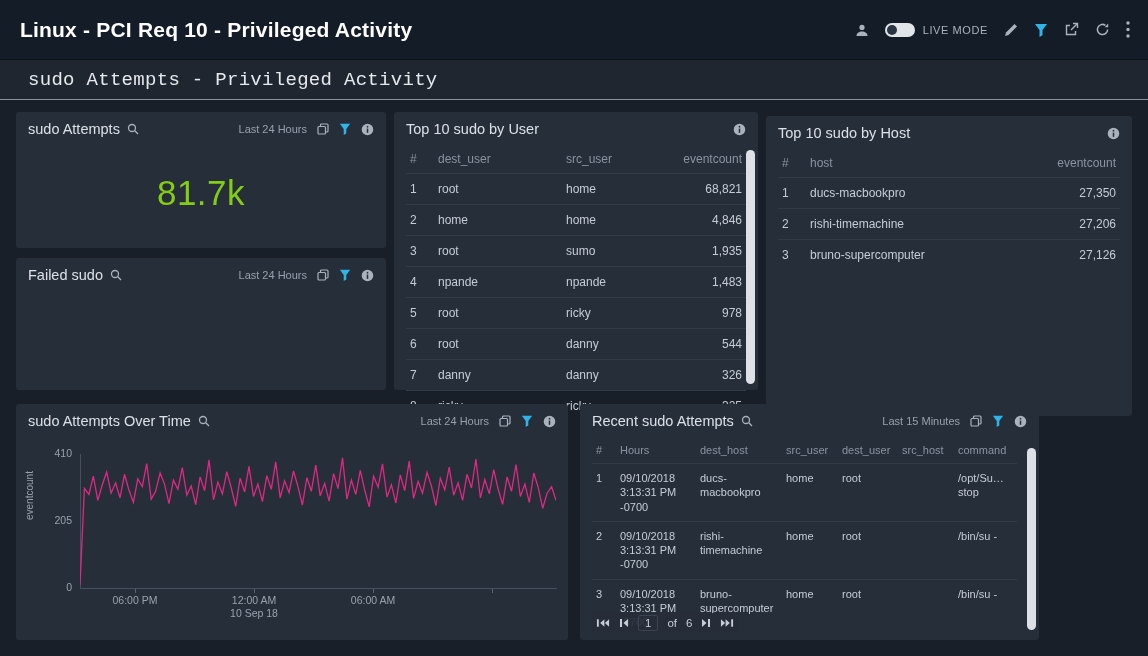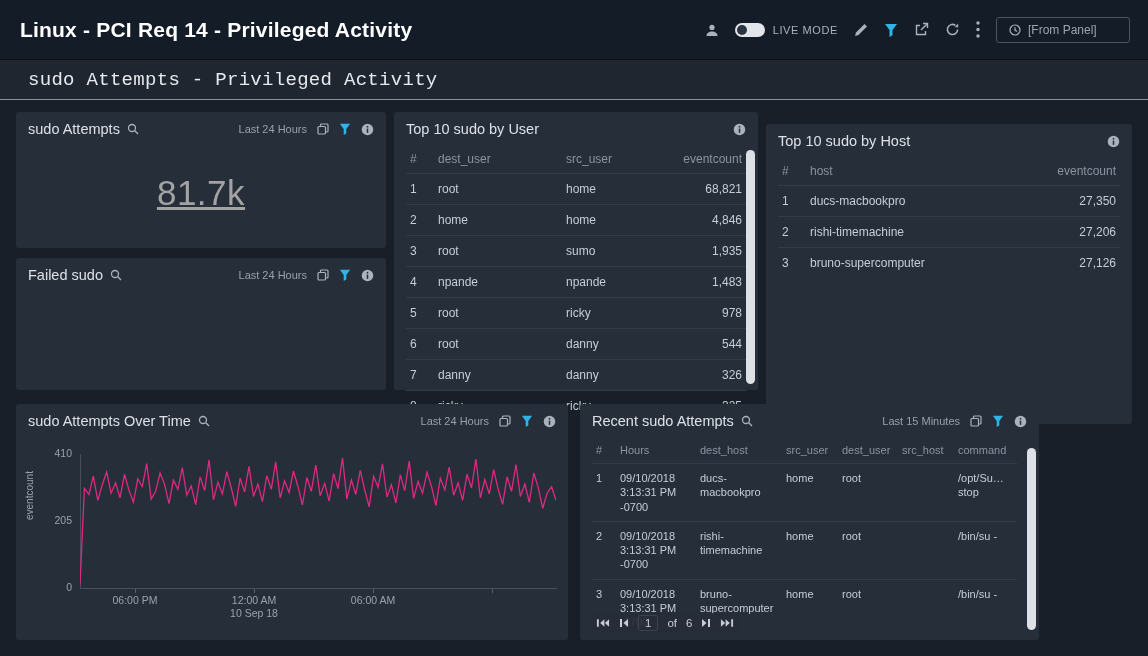--- a/index.html
+++ b/index.html
@@ -40,33 +40,33 @@
   }
   .section-band span{
     font-family:Liberation Mono, monospace;
     font-size:19px; color:#e6e9ee; letter-spacing:.3px;
   }
   
   .panel{ position:absolute; background:#262e3a; border-radius:3px; }
   #p-sudo   {left:16px;  top:112px; width:370px; height:136px;}
   #p-failed {left:16px;  top:258px; width:370px; height:132px;}
   #p-user   {left:394px; top:112px; width:364px; height:278px;}
-  #p-host   {left:766px; top:124px; width:366px; height:300px;}
+  #p-host   {left:766px; top:116px; width:366px; height:300px;}
   #p-chart  {left:16px;  top:404px; width:552px; height:236px;}
   #p-recent {left:580px; top:404px; width:459px; height:236px;}
   .panel-head{
     height:34px; display:flex; align-items:center; justify-content:space-between;
     padding:0 12px;
   }
   .p-title{ font-size:14.5px; color:#dce1e8; display:flex; align-items:center; gap:7px;}
   .p-meta{ display:flex; align-items:center; gap:10px; font-size:11px; color:#98a0ac;}
   .bigwrap{ position:absolute; top:34px; left:0; right:0; bottom:8px;
     display:flex; align-items:center; justify-content:center;}
   .bigval{ font-size:35px; letter-spacing:.5px;}
-  #p-sudo .bigval{ color:#a3a3a3;text-decoration:underline; }
+  #p-sudo .bigval{ color:#84cc16; }
   #p-failed .bigval{ color:#e0217e; }
   
   .tbl{ border-collapse:collapse; width:calc(100% - 24px); margin:0 12px;
     font-size:12px; table-layout:fixed;}
   .tbl th{ color:#8b93a0; font-weight:normal; text-align:left; padding:6px 4px 7px;}
   .tbl td{ color:#c6cdd6; padding:8px 4px; border-top:1px solid #323b48;
     overflow:hidden; white-space:nowrap; text-overflow:ellipsis;}
   .tbl .num{ text-align:right; }
   .tbl-sm{ font-size:11px; width:calc(100% - 34px);}
   .tbl-sm td{ vertical-align:top; line-height:1.3; white-space:normal; padding:7px 4px;}
@@ -91,21 +91,21 @@
   .pagination{ position:absolute; left:12px; bottom:7px; display:flex;
     align-items:center; gap:9px; font-size:11.5px; color:#c6cdd6;
     background:rgba(38,46,58,.92); padding:2px 4px;}
   .pg-btn{ display:inline-flex; color:#c6cdd6; cursor:pointer;}
   .pg-page{ border:1px solid #3a4450; padding:1px 6px; border-radius:2px;}
 </style>
 </head>
 <body>
 
 <header class="topbar">
-  <h1 class="dash-title">Linux - PCI Req 14 - Privileged Activity</h1>
+  <h1 class="dash-title">Linux - PCI Req 10 - Privileged Activity</h1>
   <div class="topbar-actions">
     <span class="icon">
       <svg width="14" height="14" viewBox="0 0 14 14" fill="currentColor">
           <circle cx="7" cy="4.4" r="2.6"></circle>
           <path d="M1.5 13c0-3 2.5-4.6 5.5-4.6s5.5 1.6 5.5 4.6z"></path>
         </svg>
     </span>
     <span class="toggle">
         <span class="knob"></span>
       </span>
@@ -133,29 +133,20 @@
           <path d="M13.2 1.6v3.6H9.6z" fill="currentColor" stroke="none"></path>
         </svg>
     </span>
     <span class="icon">
       <svg width="4" height="17" viewBox="0 0 4 17" fill="currentColor">
           <circle cx="2" cy="2" r="1.7"></circle>
           <circle cx="2" cy="8.5" r="1.7"></circle>
           <circle cx="2" cy="15" r="1.7"></circle>
         </svg>
     </span>
-    <button class="from-panel">
-      <span class="icon">
-        <svg width="12" height="12" viewBox="0 0 12 12" fill="none" stroke="currentColor" stroke-width="1.2">
-            <circle cx="6" cy="6" r="5"></circle>
-            <path d="M6 3.2v2.9l2 1.4"></path>
-          </svg>
-      </span>
-      <span>[From Panel]</span>
-    </button>
   </div>
 </header>
 
 <div class="section-band">
   <span>sudo Attempts - Privileged Activity</span>
 </div>
 
 <section class="panel" id="p-sudo">
   <div class="panel-head">
     <div class="p-title">

